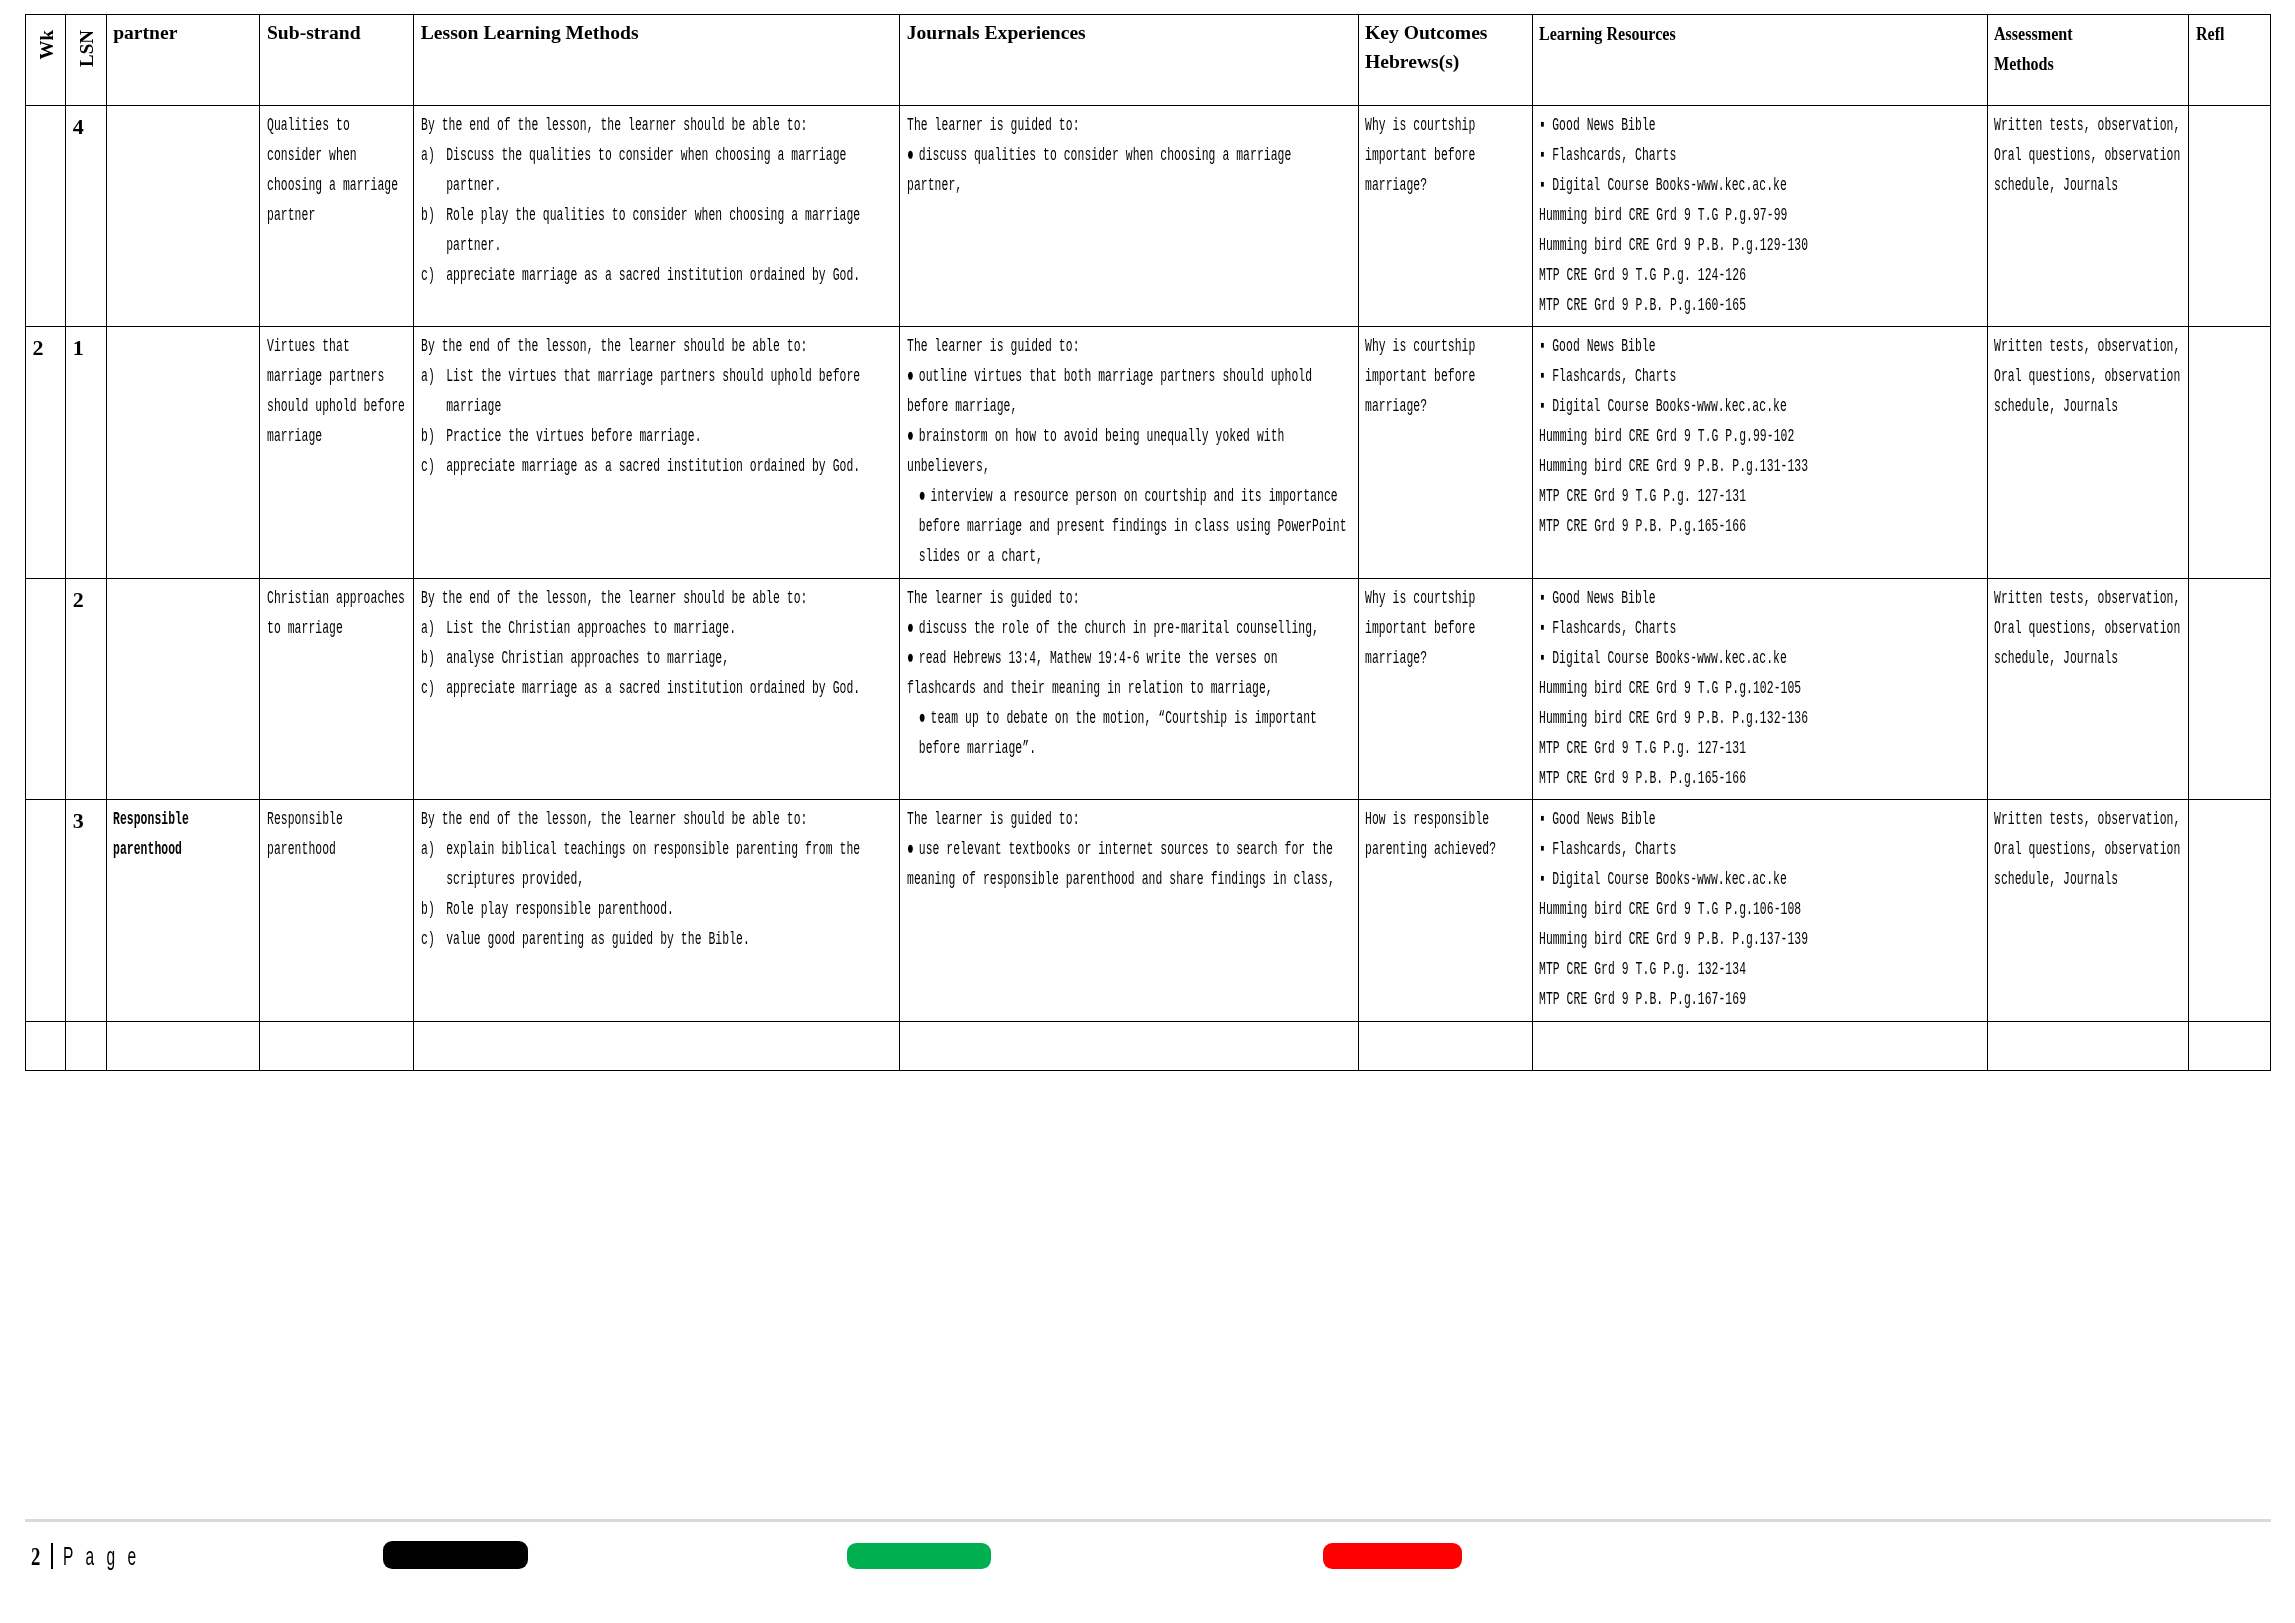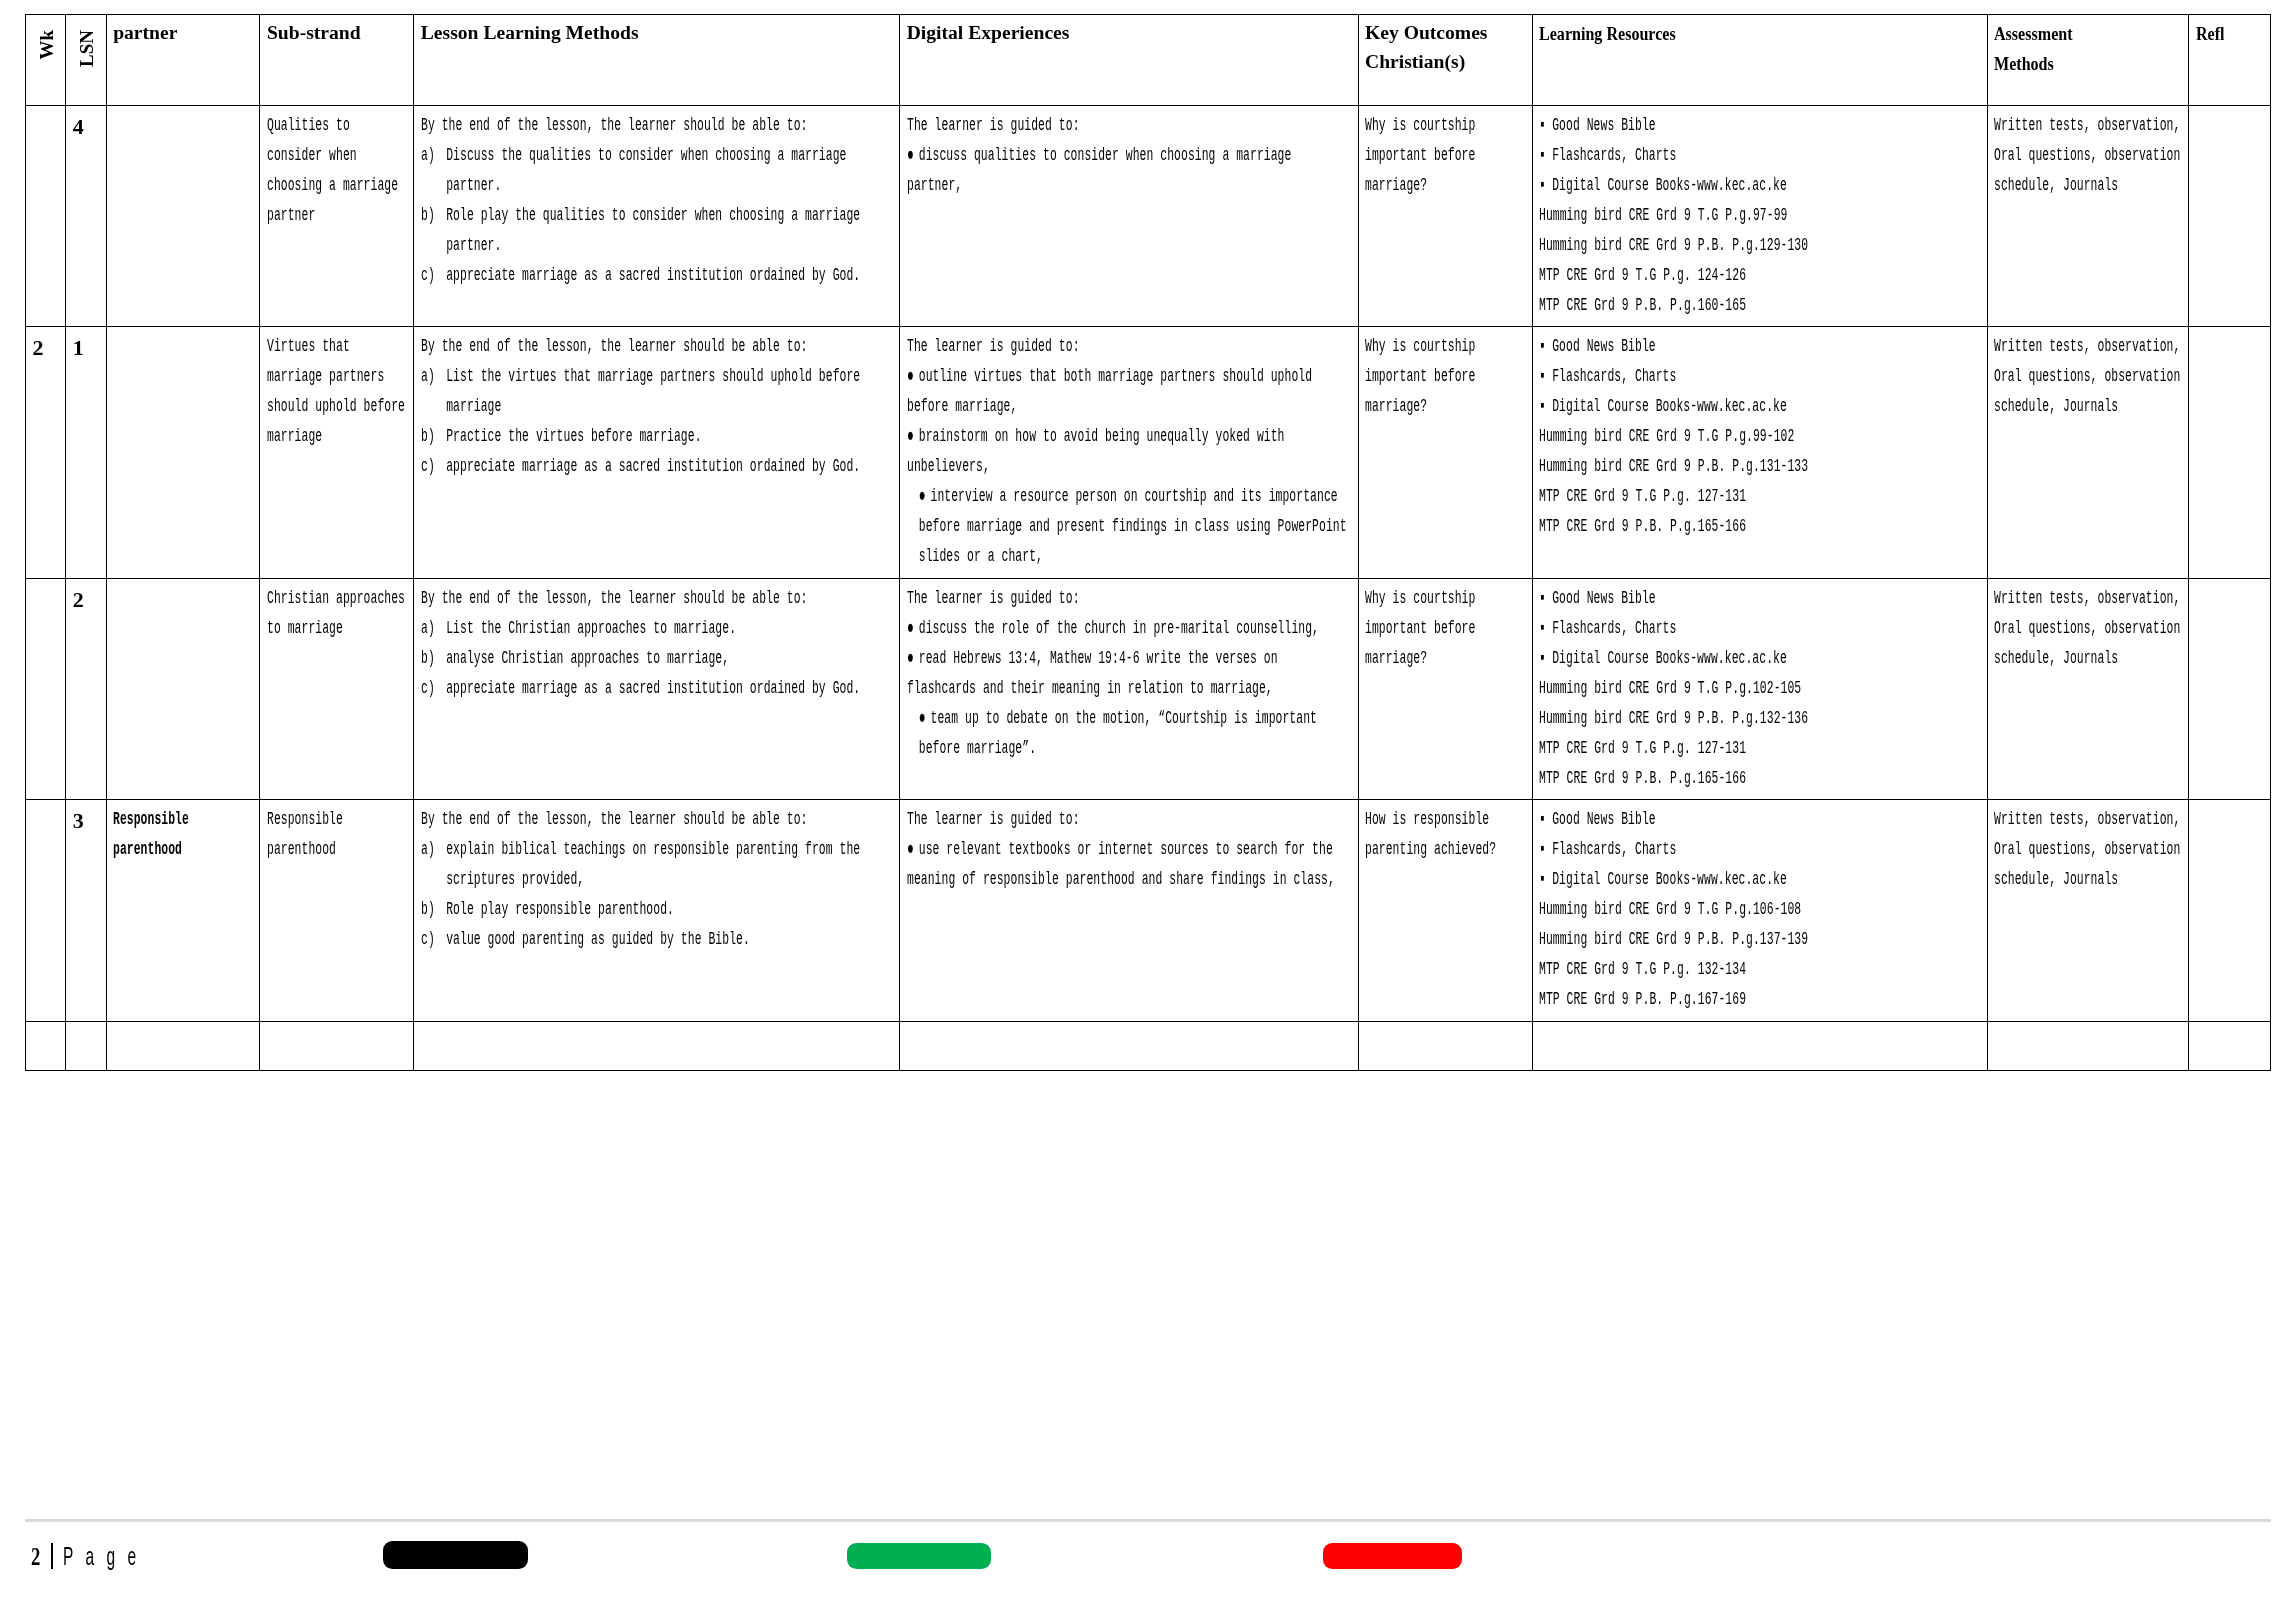--- a/index.html
+++ b/index.html
@@ -220,25 +220,25 @@
         <td>
           <span>partner</span>
         </td>
         <td>
           <span>Sub-strand</span>
         </td>
         <td>
           <span>Lesson Learning Methods</span>
         </td>
         <td>
-          <span>Digital Experiences</span>
+          <span>Journals Experiences</span>
         </td>
         <td>
           <span>Key Outcomes</span><br>
-          <span>Christian(s)</span>
+          <span>Hebrews(s)</span>
         </td>
         <td>
           <span class="hdr-cond">Learning Resources</span>
         </td>
         <td>
           <span class="hdr-cond">Assessment</span>
           <span class="hdr-cond">Methods</span>
         </td>
         <td>
           <span class="hdr-cond">Refl</span>

